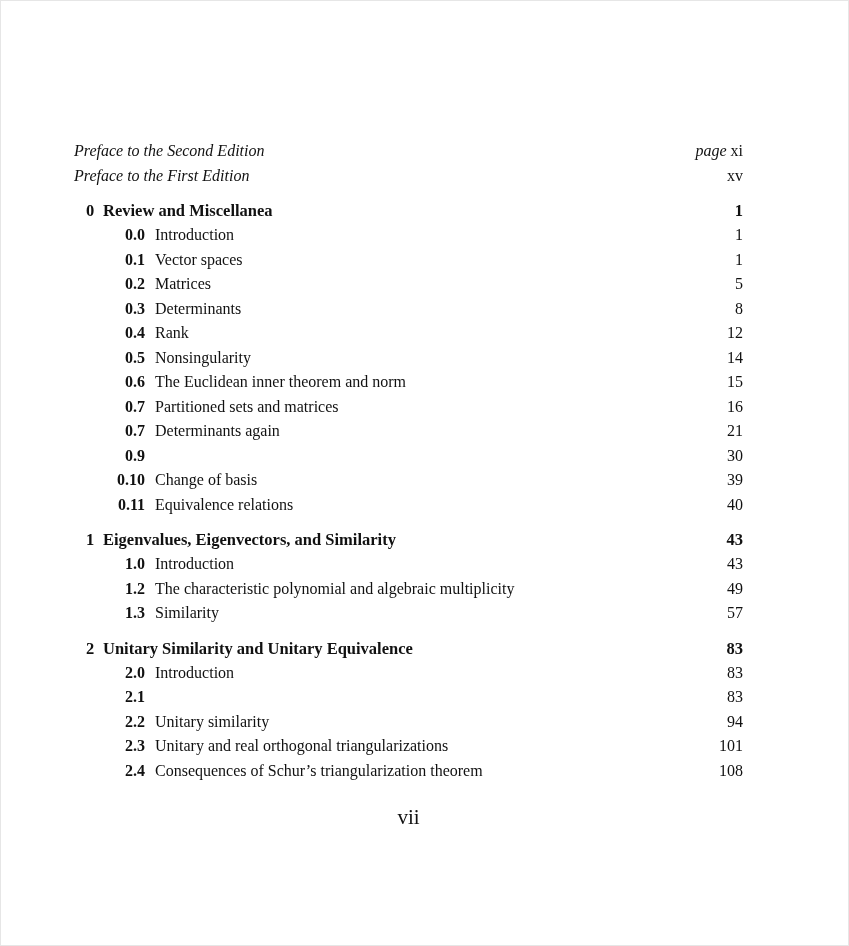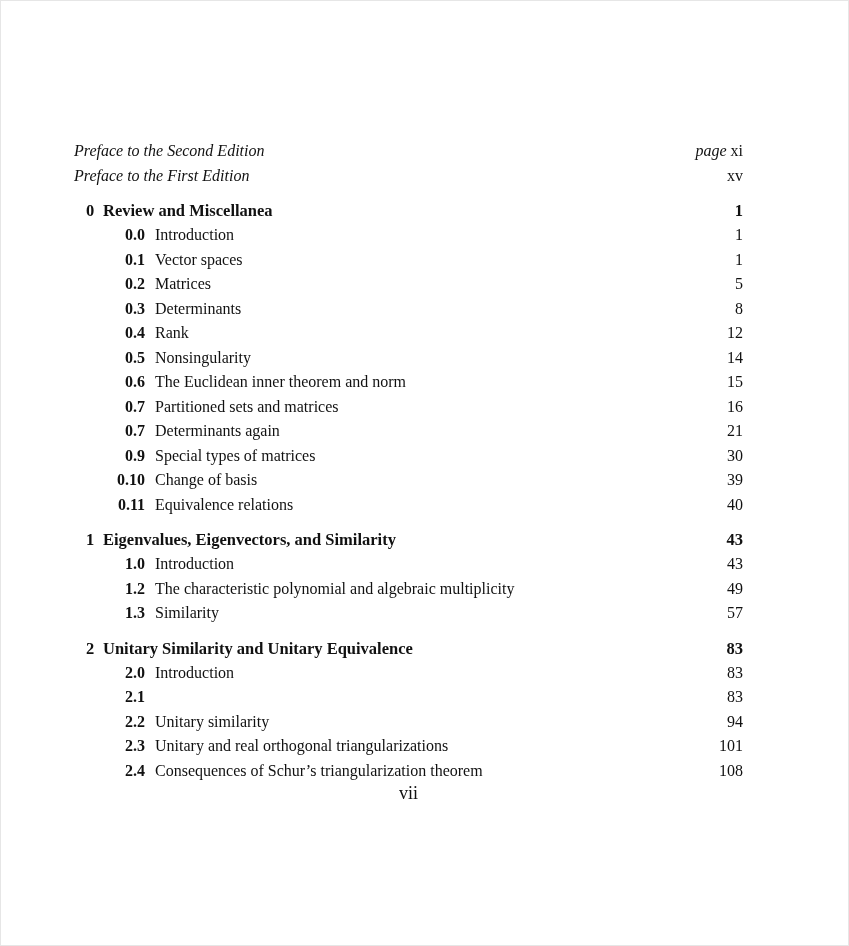--- a/index.html
+++ b/index.html
@@ -72,23 +72,24 @@
     margin-right: 10px;
     flex: 0 0 auto;
   }
   .sec-title {
     flex: 0 1 auto;
   }
   .sec-title i, .sec-title span {
     font-size: inherit;
   }
   .footer {
+    margin-top: 24px;
     width: 669px;
     text-align: center;
-    font-size: 18px;
+    font-size: 21px;
     line-height: 20px;
   }
 </style>
 </head>
 <body>
 
 <div class="sheet">
   <div class="content">
     <div>
         <div class="row preface-row">
@@ -147,21 +148,20 @@
             <span class="sec-title">Partitioned sets and matrices</span>
             <span class="pg">16</span>
           </div>
           <div class="row section-row">
             <span class="sec-num">0.7</span>
             <span class="sec-title">Determinants again</span>
             <span class="pg">21</span>
           </div>
           <div class="row section-row">
             <span class="sec-num">0.9</span>
-            <span class="sec-title">Special types of matrices</span>
             <span class="pg">30</span>
           </div>
           <div class="row section-row">
             <span class="sec-num">0.10</span>
             <span class="sec-title">Change of basis</span>
             <span class="pg">39</span>
           </div>
           <div class="row section-row">
             <span class="sec-num">0.11</span>
             <span class="sec-title">Equivalence relations</span>

